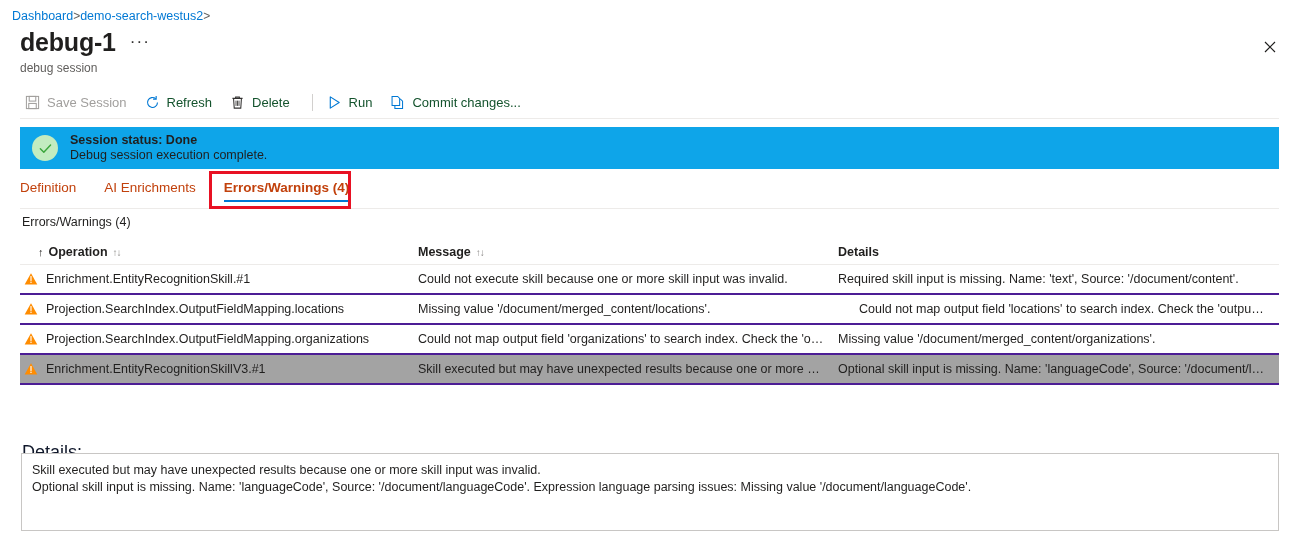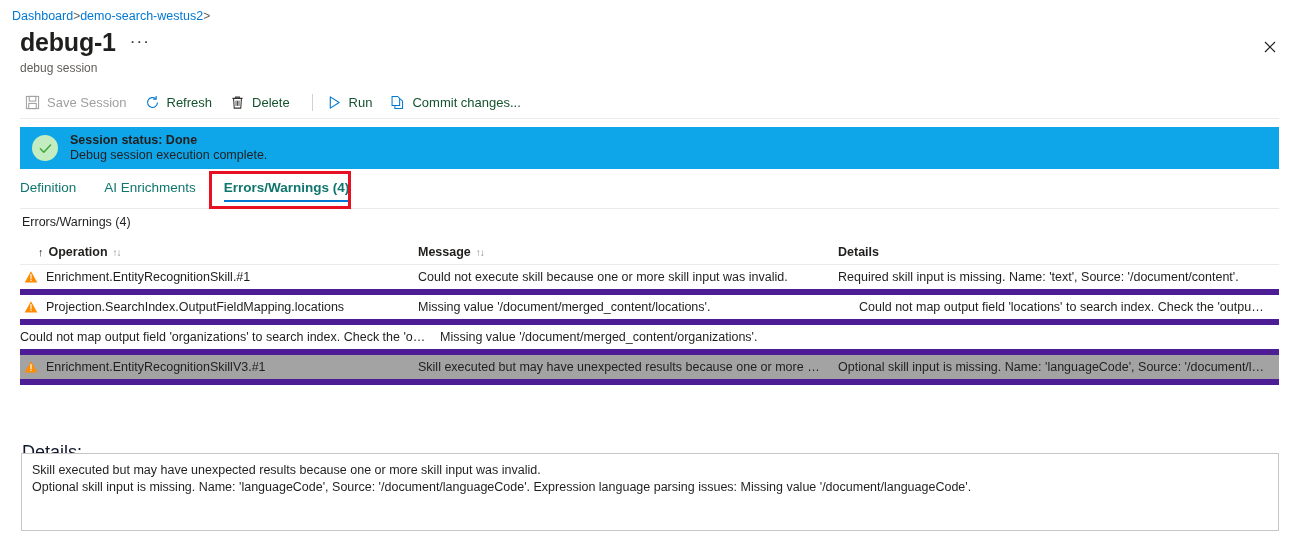--- a/index.html
+++ b/index.html
@@ -82,21 +82,21 @@
   .banner-sub { font-size: 12.5px; color: #201f1e; }
 
   
   .tabs {
     position: absolute; left: 20px; top: 176px;
     display: flex; align-items: flex-end; gap: 0;
     font-size: 13.5px;
   }
   .tab {
     padding: 4px 14px 9px 14px; cursor: pointer;
-    color: #0f766e; position: relative; white-space: nowrap;
+    color: #c2410c; position: relative; white-space: nowrap;
   }
   .tab:first-child { padding-left: 0; }
   .tab.active { font-weight: 600; }
   .tab.active::after {
     content: ""; position: absolute;
     left: 14px; right: 14px; bottom: 2px;
     height: 2px; background: #0078d4;
   }
   .tab-underline-row {
     position: absolute; left: 20px; right: 16px; top: 208px;
@@ -124,21 +124,21 @@
   .col-op   { width: 398px; flex: 0 0 398px; padding-left: 18px; }
   .col-msg  { width: 420px; flex: 0 0 420px; }
   .col-det  { flex: 1 1 auto; padding-right: 6px; }
   .hcell { display: flex; align-items: center; gap: 5px; cursor: pointer; white-space: nowrap; }
   .sort-lead { font-size: 11px; color: #201f1e; font-weight: 400; }
   .sort-ico { font-size: 10px; color: #8a8886; letter-spacing: -1px; font-weight: 400; }
 
   .row {
     display: flex; align-items: center; height: 30px;
     font-size: 12.5px; color: #201f1e;
-    border-bottom: 6px solid #4c1d95;
+    border-bottom: 2px solid #4c1d95;
     cursor: pointer;
   }
   .row.selected { background: #a3a3a3; }
   .cell {
     overflow: hidden; text-overflow: ellipsis; white-space: nowrap;
     padding-right: 14px;
   }
   .cell.op { display: flex; align-items: center; gap: 8px; padding-left: 4px; }
   .warn-ico { flex: 0 0 auto; display: block; }
   .op-text { overflow: hidden; text-overflow: ellipsis; white-space: nowrap; }
@@ -298,20 +298,28 @@
         <path d="M8 5.2 V9.6" stroke="#ffffff" stroke-width="1.3" stroke-linecap="round"></path>
         <circle cx="8" cy="11.8" r="0.85" fill="#ffffff"></circle>
       </svg>
       <span class="op-text">Projection.SearchIndex.OutputFieldMapping.locations</span>
     </div>
     <div class="cell col-det">Missing value '/document/merged_content/locations'.</div>
     <div class="cell col-msg">Could not map output field 'locations' to search index. Check the 'outputFi…</div>
   </div>
 
   <div class="row">
+    <div class="cell op col-op">
+      <svg class="warn-ico" width="14" height="14" viewBox="0 0 16 16">
+        <path d="M8 1.4 L15.2 14.2 H0.8 Z" fill="#ff8c00"></path>
+        <path d="M8 5.2 V9.6" stroke="#ffffff" stroke-width="1.3" stroke-linecap="round"></path>
+        <circle cx="8" cy="11.8" r="0.85" fill="#ffffff"></circle>
+      </svg>
+      <span class="op-text">Projection.SearchIndex.OutputFieldMapping.organizations</span>
+    </div>
     <div class="cell col-msg">Could not map output field 'organizations' to search index. Check the 'outp…</div>
     <div class="cell col-det">Missing value '/document/merged_content/organizations'.</div>
   </div>
 
   <div class="row selected">
     <div class="cell op col-op">
       <svg class="warn-ico" width="14" height="14" viewBox="0 0 16 16">
         <path d="M8 1.4 L15.2 14.2 H0.8 Z" fill="#ff8c00"></path>
         <path d="M8 5.2 V9.6" stroke="#ffffff" stroke-width="1.3" stroke-linecap="round"></path>
         <circle cx="8" cy="11.8" r="0.85" fill="#ffffff"></circle>

